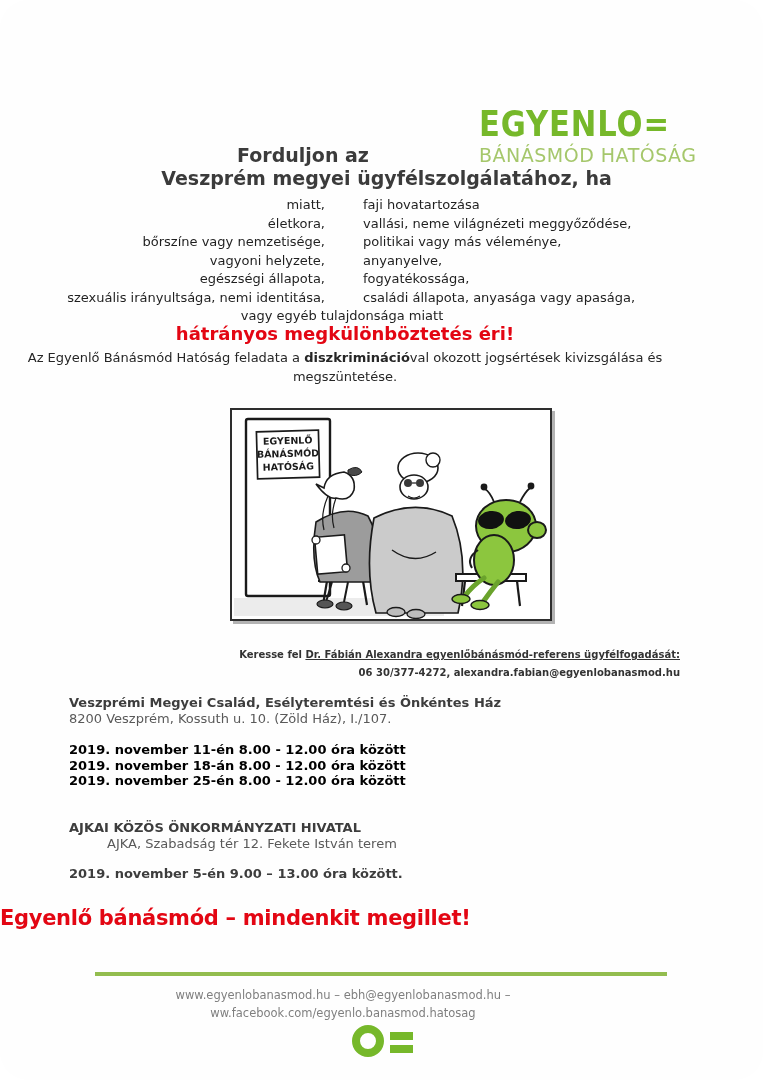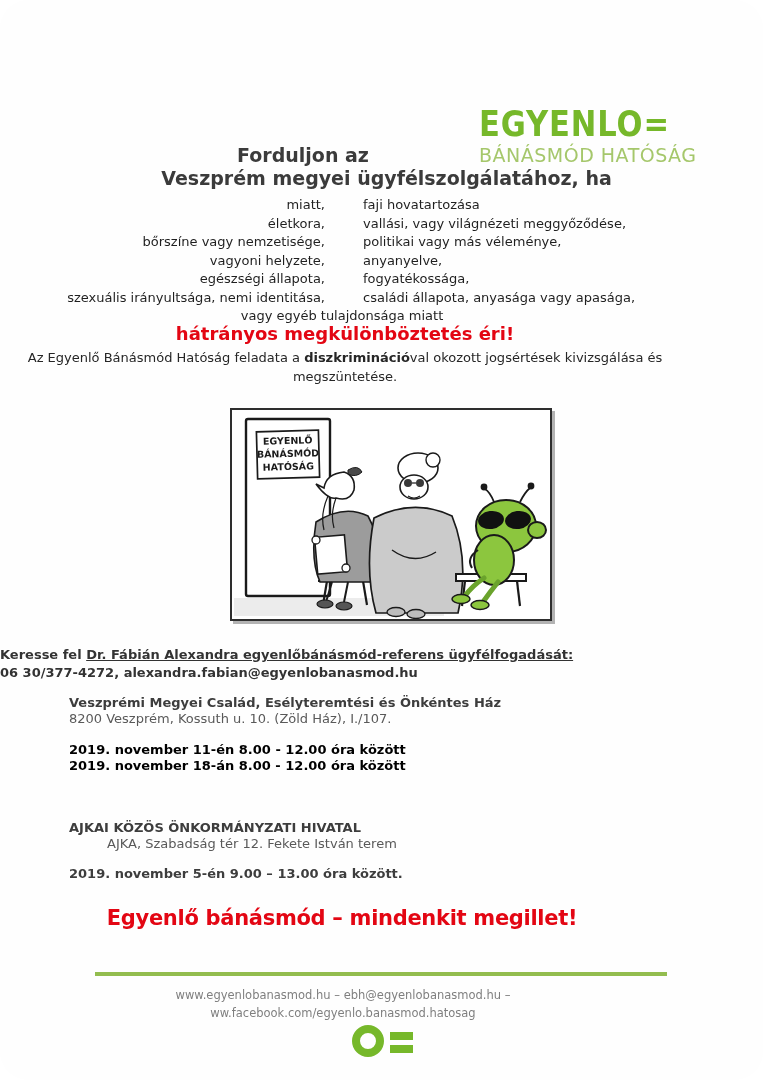--- a/index.html
+++ b/index.html
@@ -33,38 +33,38 @@
            font-size:13px;line-height:19px;color:#262626;}
 
   
   .cartoon{position:absolute;left:230px;top:408px;width:318px;height:209px;margin:0;
            background:#ffffff;border:2px solid #2e2e2e;box-shadow:3px 3px 0 #b3b3b3;}
   .cartoon svg{display:block;width:100%;height:100%;}
   .sign-text{font-family:"DejaVu Sans","Liberation Sans",sans-serif;font-weight:bold;
              font-size:9.5px;fill:#1a1a1a;}
 
   
-  .contact{position:absolute;top:646px;left:0;width:680px;text-align:left;
-           font-size:13px;font-weight:bold;color:#333333;line-height:17.5px;}
+  .contact{position:absolute;top:646px;left:0;width:680px;text-align:right;
+           font-size:10px;font-weight:bold;color:#333333;line-height:17.5px;}
   .link{text-decoration:underline;color:#333333;cursor:pointer;}
 
   
   .venue{position:absolute;left:69px;font-size:13px;}
   .v1{top:695px;}
   .v2{top:820px;}
   .vname{font-weight:bold;color:#3d3d3d;line-height:16px;}
   .vaddr{color:#595959;line-height:16px;}
   .indent{padding-left:38px;}
   .vspacer1{height:15px;}
   .vspacer2{height:14px;}
   .vdates div{font-weight:bold;color:#000000;line-height:15.6px;}
   .vdate{font-weight:bold;color:#3d3d3d;line-height:16px;}
 
   
-  .slogan{position:absolute;top:906px;left:0;width:684px;text-align:center;
+  .slogan{position:absolute;top:906px;left:0;width:684px;
           font-size:21px;font-weight:bold;letter-spacing:-.3px;color:#e30613;}
   .rule{position:absolute;top:972px;left:95px;width:572px;height:4px;
         background:#93bd4f;border:none;margin:0;}
   .foot{position:absolute;top:986px;left:0;width:686px;text-align:center;
         font-size:11.5px;line-height:18px;color:#7f7f7f;}
 
   
   .mark{position:absolute;left:352px;top:1025px;display:flex;}
   .ring{display:block;width:32px;height:32px;border:8.5px solid #76b82a;
         border-radius:50%;box-sizing:border-box;}
@@ -88,21 +88,21 @@
   <div class="g-left">
     <div>miatt,</div>
     <div>életkora,</div>
     <div>bőrszíne vagy nemzetisége,</div>
     <div>vagyoni helyzete,</div>
     <div>egészségi állapota,</div>
     <div>szexuális irányultsága, nemi identitása,</div>
   </div>
   <div class="g-right">
     <div>faji hovatartozása</div>
-    <div>vallási, vagy világnézeti meggyőződése,</div>
+    <div>vallási, neme világnézeti meggyőződése,</div>
     <div>politikai vagy más véleménye,</div>
     <div>anyanyelve,</div>
     <div>fogyatékossága,</div>
     <div>családi állapota, anyasága vagy apasága,</div>
   </div>
   <div class="g-foot">vagy egyéb tulajdonsága miatt</div>
 
   <div class="alert">hátrányos megkülönböztetés éri!</div>
 
   <p class="mission"><span>Az Egyenlő Bánásmód Hatóság feladata a </span><b>diszkrimináció</b><span>val okozott jogsértések kivizsgálása és megszüntetése.</span></p>
@@ -188,20 +188,21 @@
     <div>06 30/377-4272, alexandra.fabian@egyenlobanasmod.hu</div>
   </div>
 
   <div class="venue v1">
     <div class="vname">Veszprémi Megyei Család, Esélyteremtési és Önkéntes Ház</div>
     <div class="vaddr">8200 Veszprém, Kossuth u. 10. (Zöld Ház), I./107.</div>
     <div class="vspacer1"></div>
     <div class="vdates">
       <div>2019. november 11-én 8.00 - 12.00 óra között</div>
       <div>2019. november 18-án 8.00 - 12.00 óra között</div>
+      <div>2019. november 25-én 8.00 - 12.00 óra között</div>
     </div>
   </div>
 
   <div class="venue v2">
     <div class="vname">AJKAI KÖZÖS ÖNKORMÁNYZATI HIVATAL</div>
     <div class="vaddr indent">AJKA, Szabadság tér 12. Fekete István terem</div>
     <div class="vspacer2"></div>
     <div class="vdate">2019. november 5-én 9.00 – 13.00 óra között.</div>
   </div>
 

